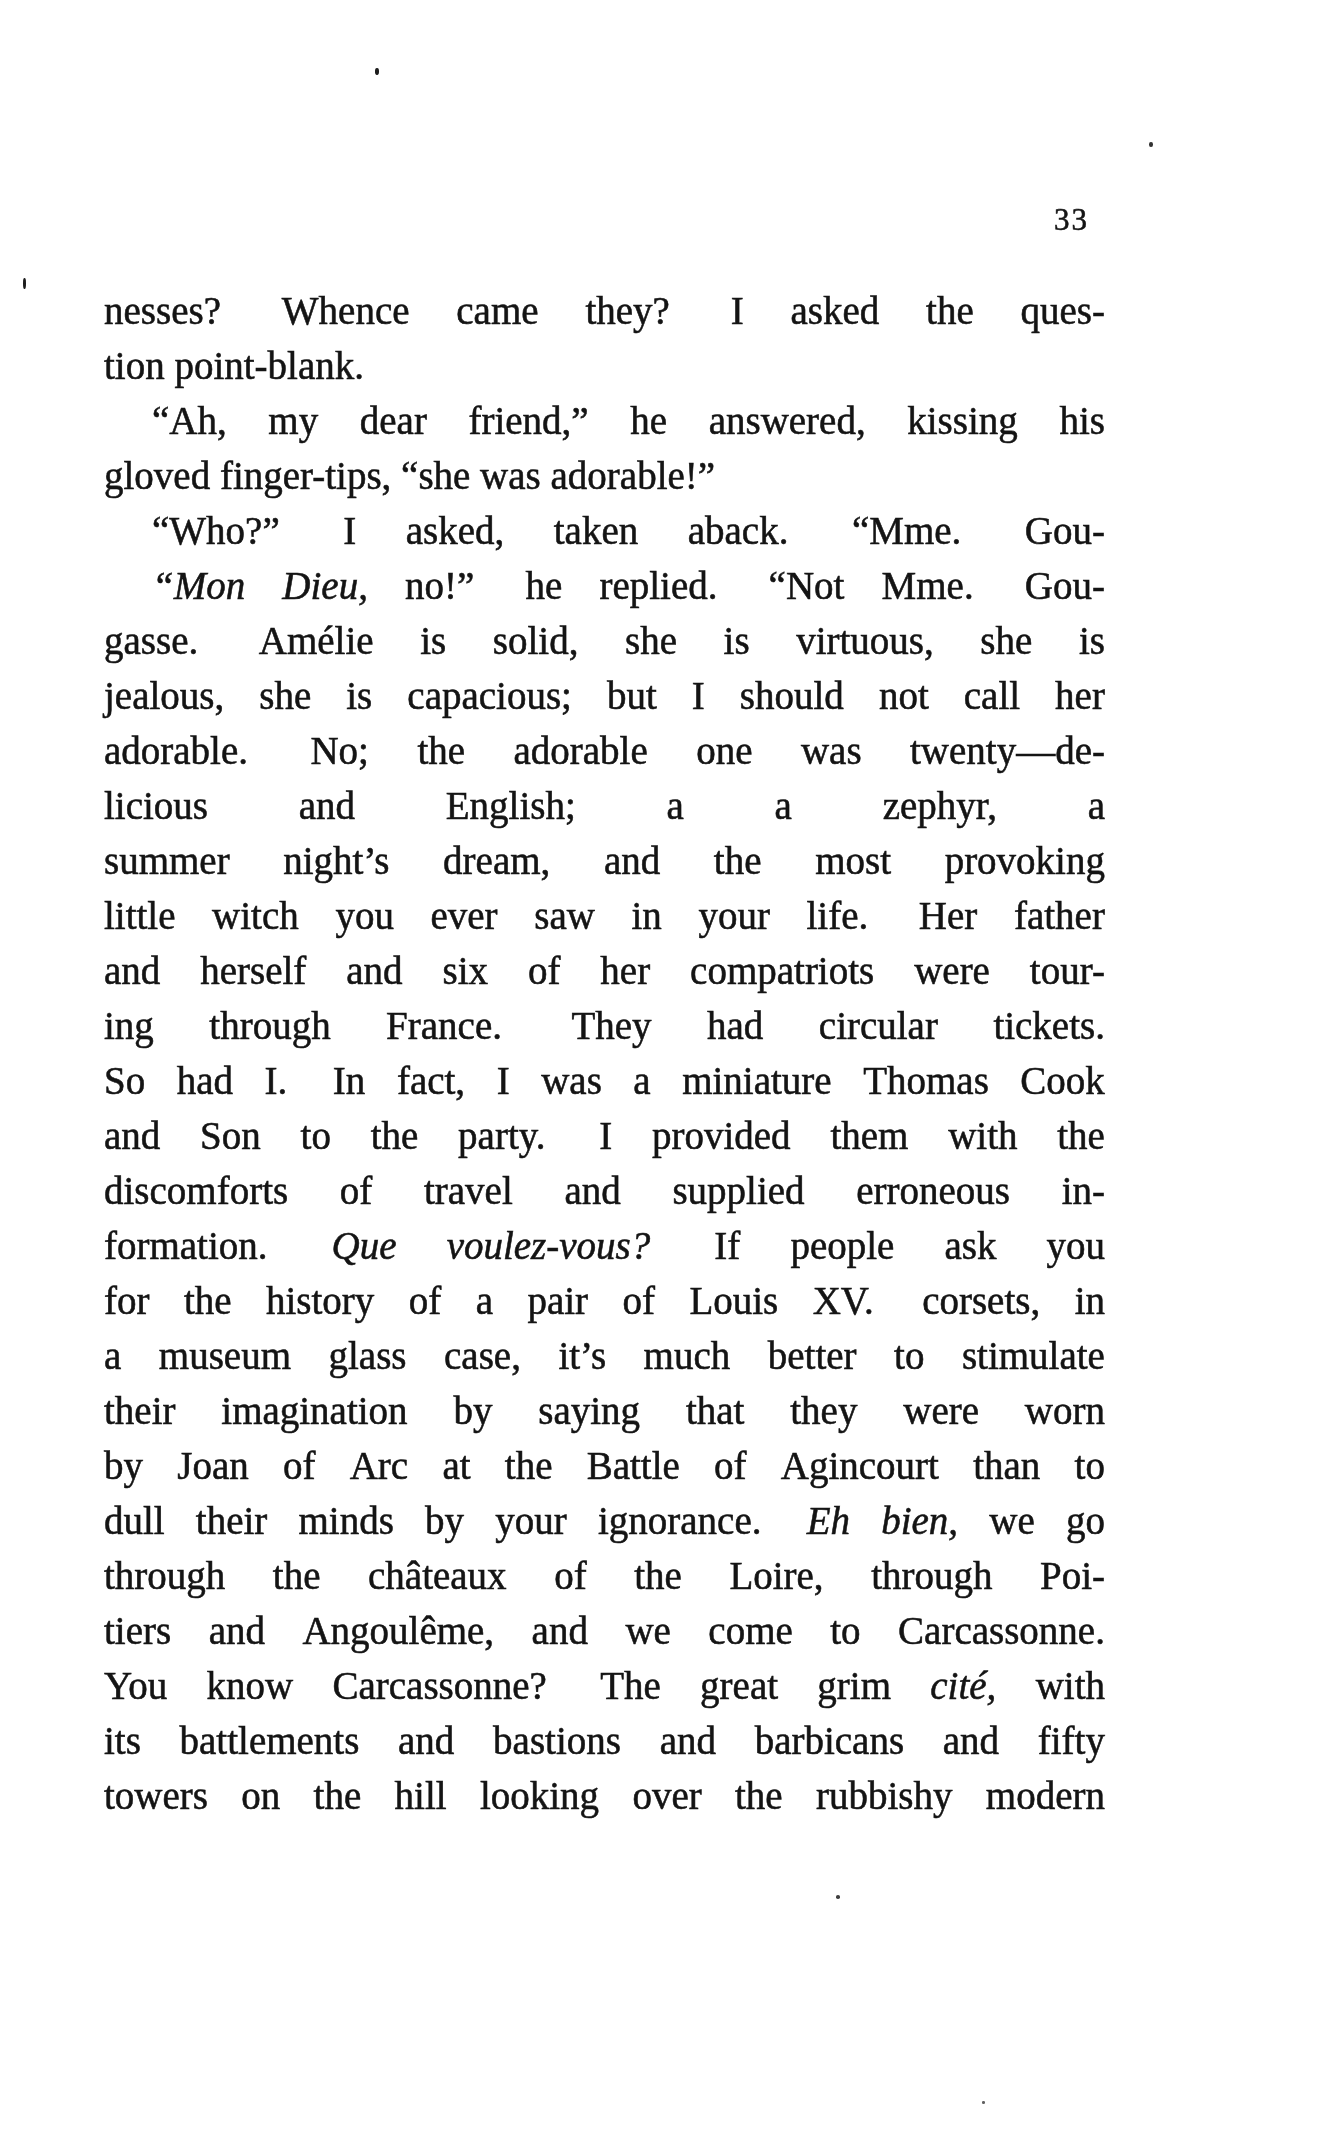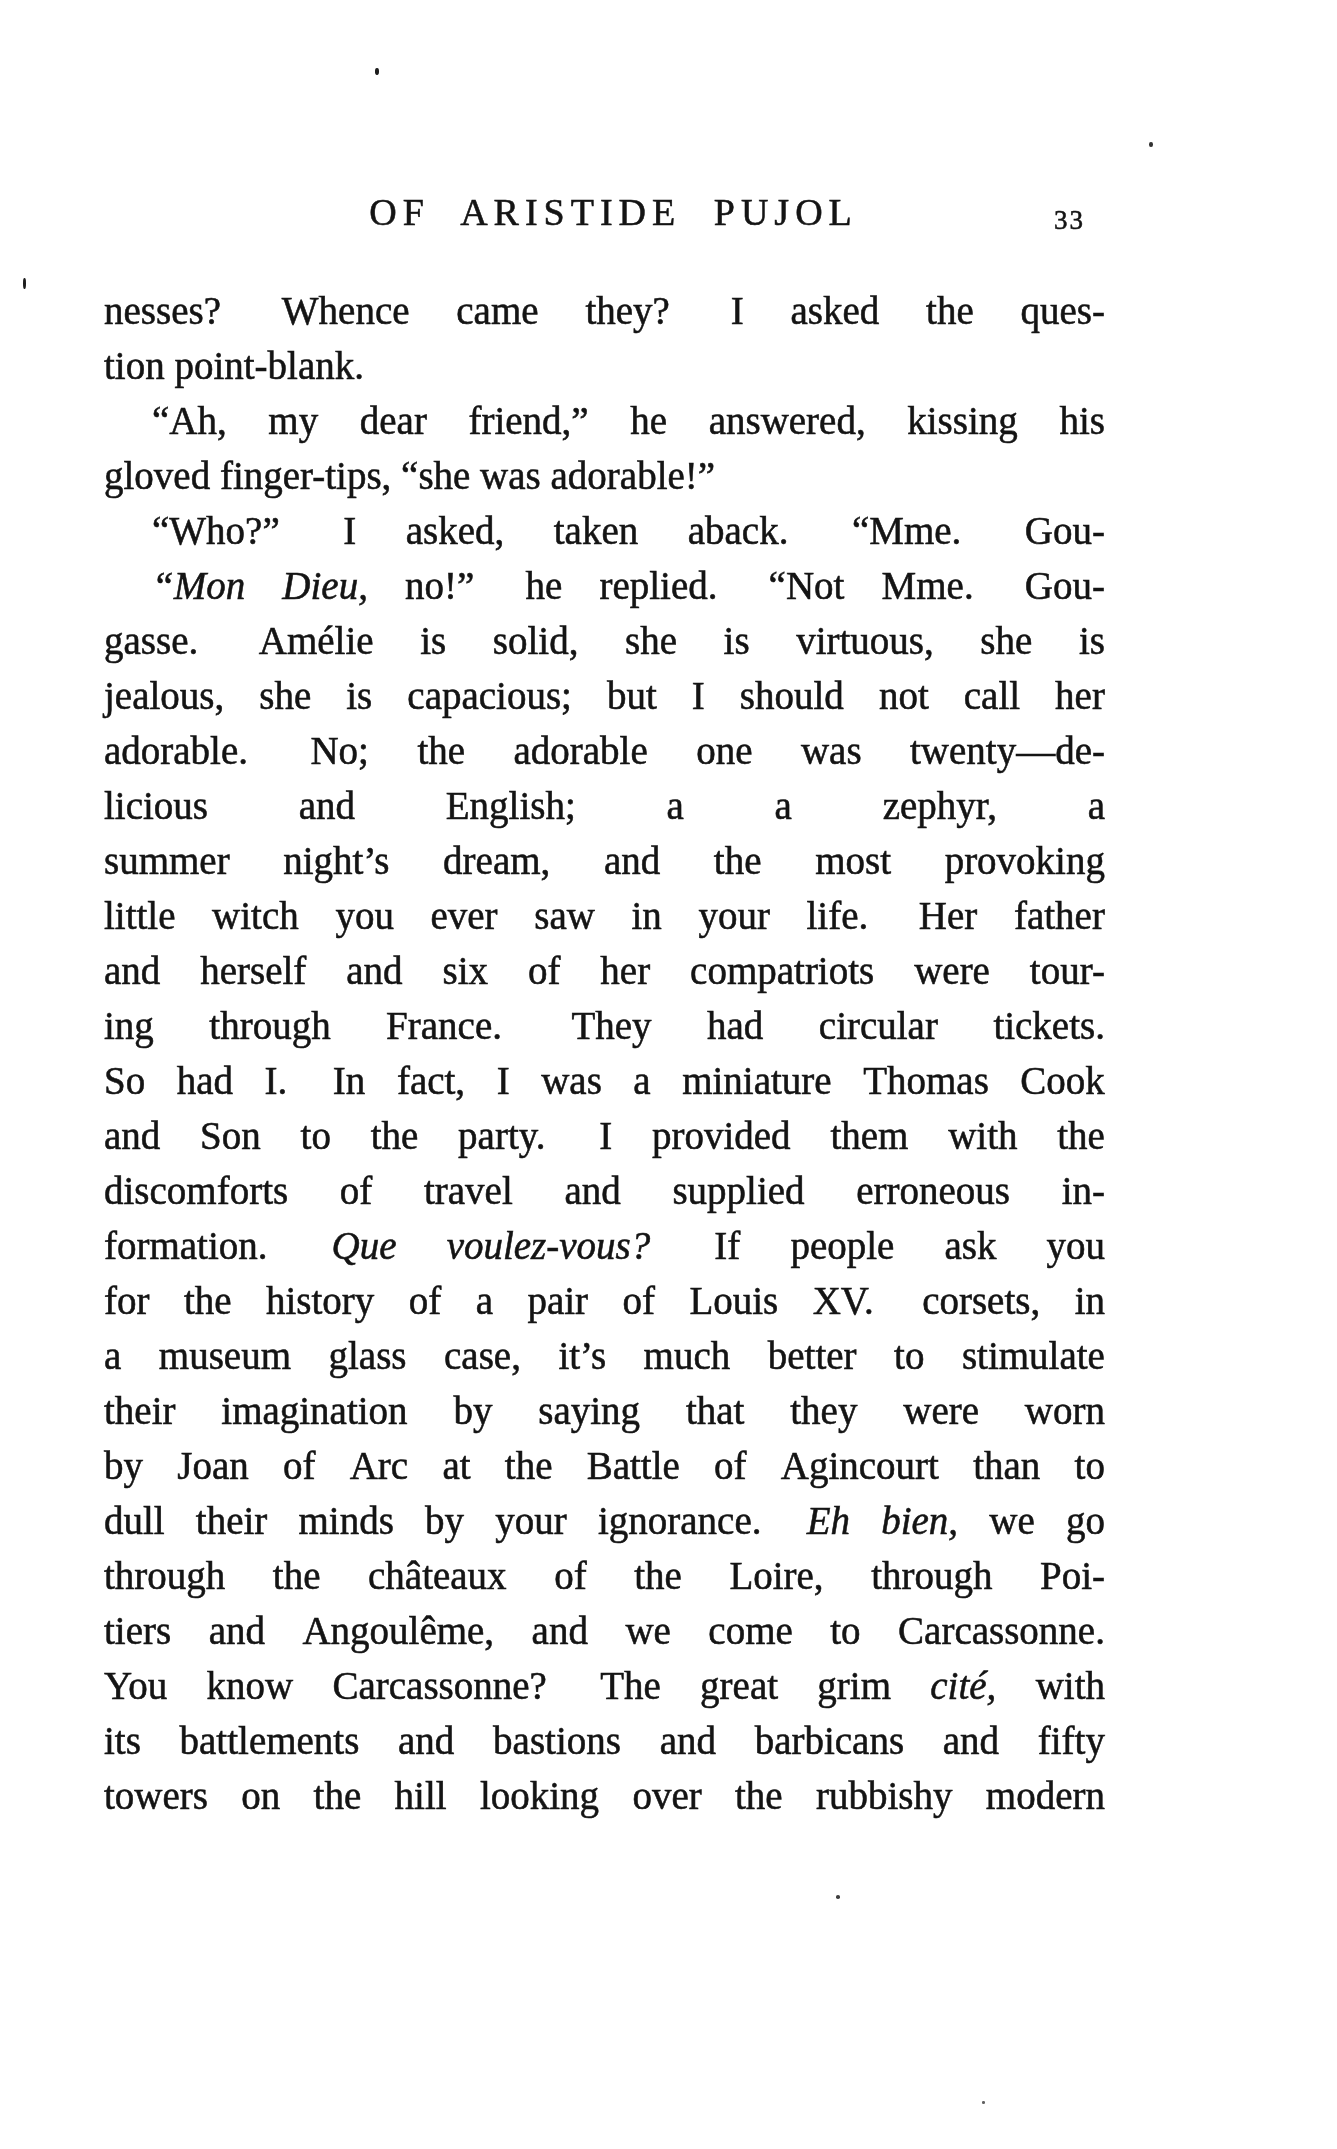--- a/index.html
+++ b/index.html
@@ -27,21 +27,21 @@
     font-size: 38px;
     line-height: 44px;
     letter-spacing: 6px;
     word-spacing: 17px;
     white-space: nowrap;
   }
   .page-number {
     position: absolute;
     top: 198px;
     left: 1054px;
-    font-size: 27px;
+    font-size: 31px;
     line-height: 44px;
     letter-spacing: 2px;
   }
   .body-text {
     position: absolute;
     top: 283px;
     left: 104px;
     width: 1001px;
     font-size: 39px;
     line-height: 55px;
@@ -71,21 +71,20 @@
   .speck.s2 { left: 1149px; top: 142px; width: 4px; height: 5px; opacity: .9; }
   .speck.s3 { left: 23px;  top: 278px; width: 3px; height: 11px; }
   .speck.s4 { left: 836px; top: 1895px; width: 4px; height: 4px; opacity: .85; }
   .speck.s5 { left: 982px; top: 2101px; width: 3px; height: 3px; opacity: .7; }
 </style>
 </head>
 <body>
 
 <div class="page">
 
-  <div class="running-head">OF ARISTIDE PUJOL</div>
 
   <div class="page-number">33</div>
 
   <div class="body-text">
       <div class="line justify"><span class="w se">nesses?</span><span class="w">Whence</span><span class="w">came</span><span class="w se">they?</span><span class="w">I</span><span class="w">asked</span><span class="w">the</span><span class="w">ques-</span></div>
       <div class="line"><span>tion point-blank.</span></div>
       <div class="line justify indent"><span class="w">“Ah,</span><span class="w">my</span><span class="w">dear</span><span class="w">friend,”</span><span class="w">he</span><span class="w">answered,</span><span class="w">kissing</span><span class="w">his</span></div>
       <div class="line"><span>gloved finger-tips, “she was adorable!”</span></div>
       <div class="line justify indent"><span class="w se">“Who?”</span><span class="w">I</span><span class="w">asked,</span><span class="w">taken</span><span class="w se">aback.</span><span class="w se">“Mme.</span><span class="w">Gou-</span></div>
       <div class="line justify indent"><span class="w it">“Mon</span><span class="w it">Dieu,</span><span class="w se">no!”</span><span class="w">he</span><span class="w se">replied.</span><span class="w">“Not</span><span class="w se">Mme.</span><span class="w">Gou-</span></div>

